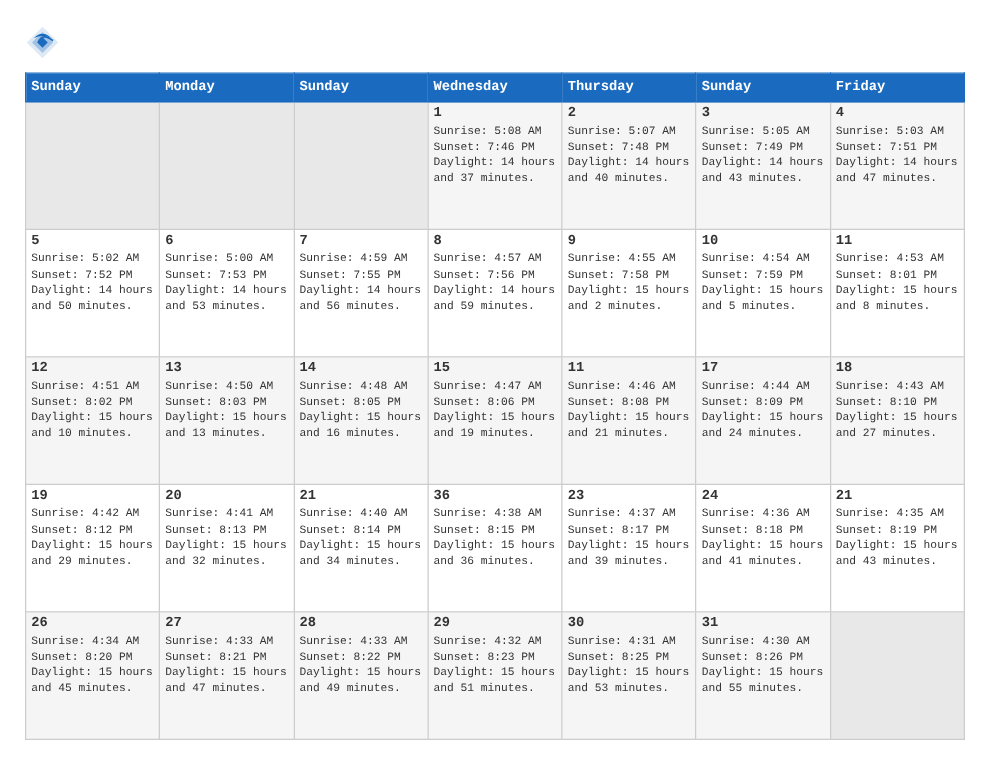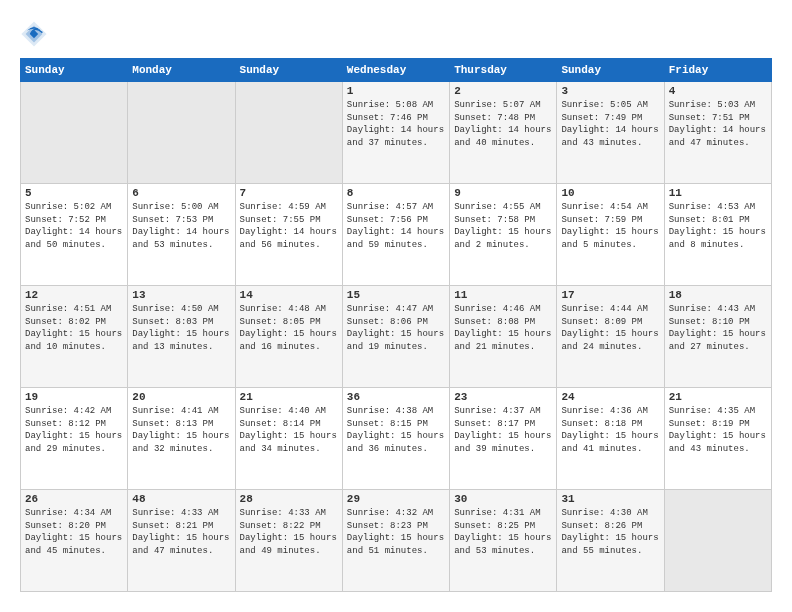--- a/index.html
+++ b/index.html
@@ -241,21 +241,21 @@
             <span class="day-number">21</span>
             <div class="day-info">Sunrise: 4:35 AM<br>Sunset: 8:19 PM<br>Daylight: 15 hours<br>and 43 minutes.</div>
           </td>
         </tr>
         <tr>
           <td>
             <span class="day-number">26</span>
             <div class="day-info">Sunrise: 4:34 AM<br>Sunset: 8:20 PM<br>Daylight: 15 hours<br>and 45 minutes.</div>
           </td>
           <td>
-            <span class="day-number">48</span>
+            <span class="day-number">27</span>
             <div class="day-info">Sunrise: 4:33 AM<br>Sunset: 8:21 PM<br>Daylight: 15 hours<br>and 47 minutes.</div>
           </td>
           <td>
             <span class="day-number">28</span>
             <div class="day-info">Sunrise: 4:33 AM<br>Sunset: 8:22 PM<br>Daylight: 15 hours<br>and 49 minutes.</div>
           </td>
           <td>
             <span class="day-number">29</span>
             <div class="day-info">Sunrise: 4:32 AM<br>Sunset: 8:23 PM<br>Daylight: 15 hours<br>and 51 minutes.</div>
           </td>

